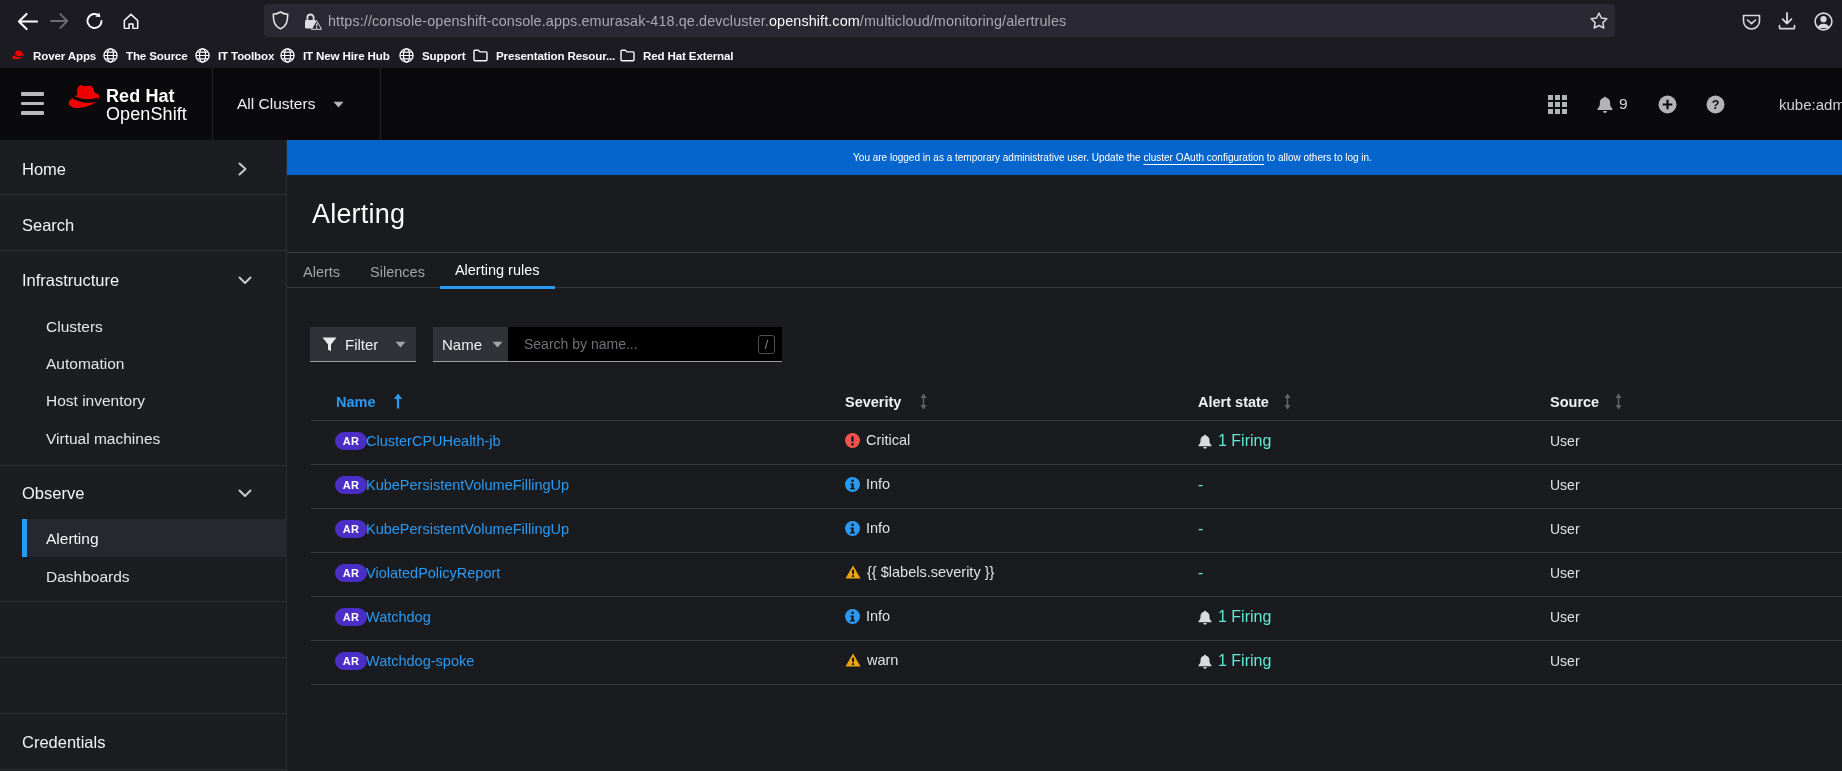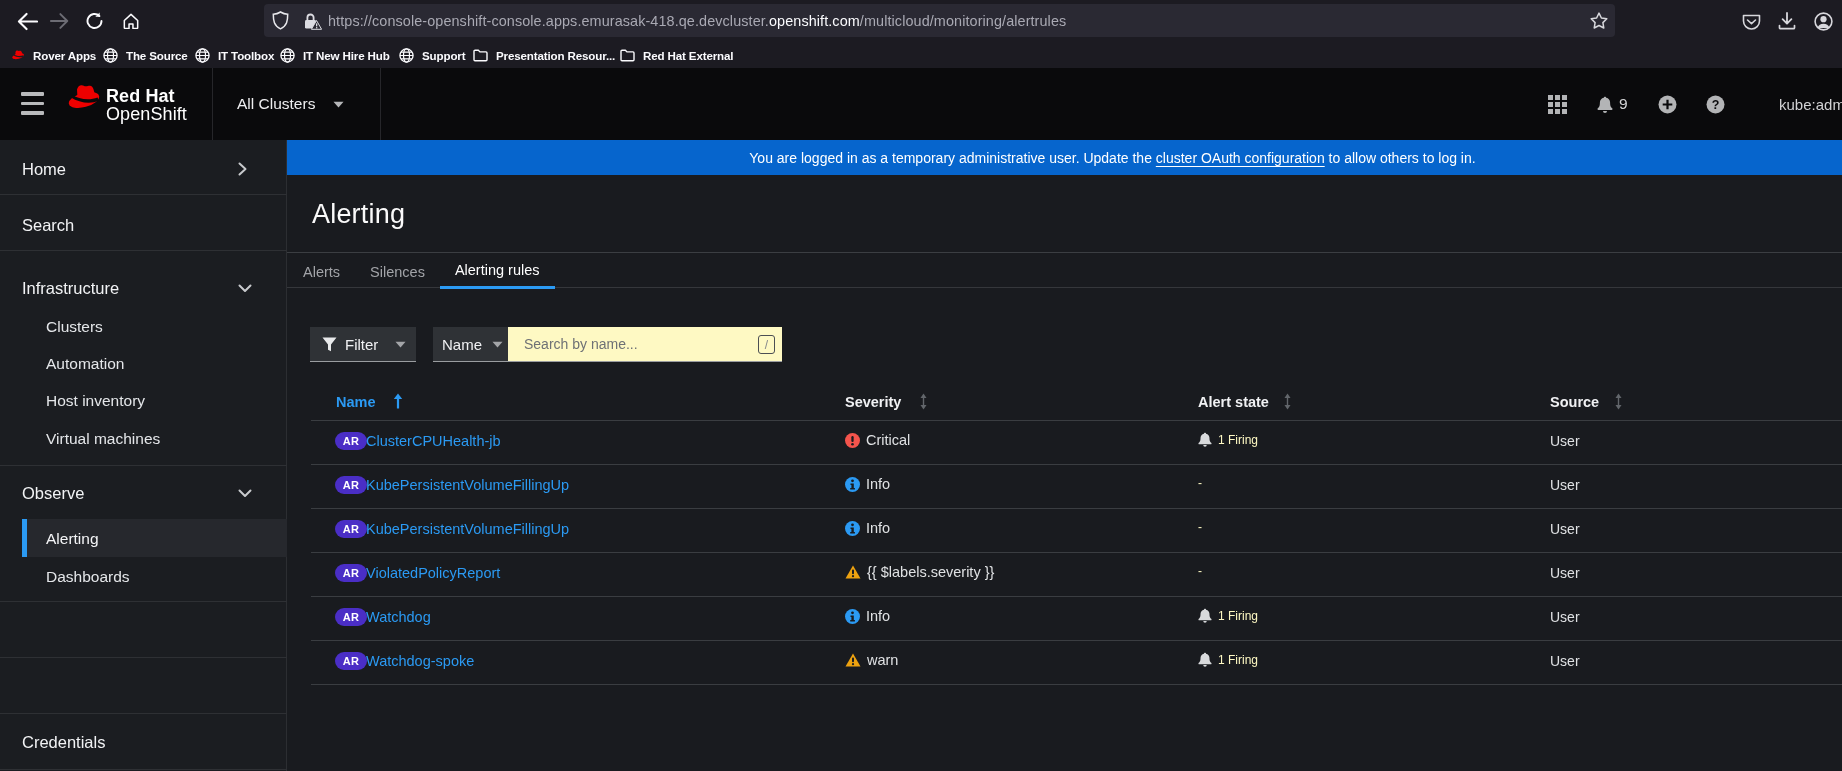--- a/index.html
+++ b/index.html
@@ -32,46 +32,46 @@
 .nav-top { position:absolute; left:0; width:287px; color:#f2f3f5; font-size:16.5px; display:flex; align-items:center; }
 .nav-top span { position:absolute; left:22px; }
 .nav-sub { position:absolute; left:0; width:287px; color:#e4e6e9; font-size:15.5px; display:flex; align-items:center; }
 .nav-sub span { position:absolute; left:46px; }
 .chev { position:absolute; left:238px; }
 #selrow { position:absolute; left:22px; top:379px; width:265px; height:38px; background:#26282d; }
 #selbar { position:absolute; left:0px; top:0; width:5px; height:38px; background:#2b9af3; }
 
 
 #content { position:absolute; left:287px; top:140px; width:1555px; height:631px; background:#191b1f; }
-#banner { position:absolute; left:0; top:0; width:1555px; height:35px; background:#0665cd; color:#fff; font-size:14px; display:flex; align-items:center; justify-content:center; padding-left:96px; }
+#banner { position:absolute; left:0; top:0; width:1555px; height:35px; background:#0665cd; color:#fff; font-size:10px; display:flex; align-items:center; justify-content:center; padding-left:96px; }
 #banner u { text-underline-offset:3px; }
 #title { position:absolute; left:25px; top:59px; font-size:27px; color:#fafafa; font-weight:400; letter-spacing:0.2px; }
 #tabline { position:absolute; left:0; top:112px; width:1555px; height:1px; background:#3b3e42; }
 #tabs { position:absolute; left:1px; top:114px; height:35px; display:flex; z-index:2; }
 .tab { height:35px; padding:0 15px; display:flex; align-items:center; font-size:14.5px; color:#a2a4a8; }
 .tab.active { color:#ffffff; border-bottom:3px solid #2b9af3; }
 #tabsbot { position:absolute; left:0; top:147px; width:1555px; height:1px; background:#35373b; }
 
 
 .ctrl { position:absolute; top:187px; height:35px; background:#2f3236; border-bottom:1px solid #9a9da0; display:flex; align-items:center; color:#f0f1f3; font-size:15px; }
-#searchbox { position:absolute; left:221px; top:187px; width:274px; height:35px; background:#fef9c3; border-bottom:1px solid #9a9da0; display:flex; align-items:center; color:#6e7175; font-size:14px;text-align:center; }
+#searchbox { position:absolute; left:221px; top:187px; width:274px; height:35px; background:#000000; border-bottom:1px solid #9a9da0; display:flex; align-items:center; color:#6e7175; font-size:14px;text-align:center; }
 #slashkey { position:absolute; right:7px; top:8px; width:17px; height:19px; border:1px solid #4c4f53; border-radius:3px; color:#85888c; font-size:12px; display:flex; align-items:center; justify-content:center; }
 
 
 #thead { position:absolute; left:0; top:248px; width:1555px; height:33px; font-weight:700; font-size:14.5px; color:#f0f1f3; }
 #thead .hN { position:absolute; left:49px; top:6px; color:#2b9af3; }
 #thead .hS { position:absolute; left:558px; top:6px; }
 #thead .hA { position:absolute; left:911px; top:6px; }
 #thead .hO { position:absolute; left:1263px; top:6px; }
 .tline { position:absolute; left:24px; width:1531px; height:1px; background:#3a3d41; }
 .row { position:absolute; left:0; width:1555px; height:44px; }
 .arb { position:absolute; left:48px; top:11px; width:32px; height:18px; background:#4a2ec6; border-radius:9px; color:#fff; font-size:11px; font-weight:700; display:flex; align-items:center; justify-content:center; letter-spacing:0.3px; }
 .lnk { position:absolute; left:79px; top:11.5px; font-size:14.5px; color:#2b9af3; }
 .sev { position:absolute; left:558px; top:11px; font-size:14.5px; color:#dfe1e3; display:flex; align-items:center; gap:6px; }
-.ast { position:absolute; left:911px; top:11px; font-size:12px; color:#fef9c3; display:flex; align-items:center; gap:6px;text-align:center; }
+.ast { position:absolute; left:911px; top:11px; font-size:16px; color:#5eead4; display:flex; align-items:center; gap:6px;text-align:center; }
 .src { position:absolute; left:1263px; top:11.5px; font-size:14px; color:#dfe1e3; }
 svg { display:block; }
 </style>
 </head>
 <body>
 <div id="page">
   <div id="navbar">
 
     <div class="navic" style="left:15px;width:24px;">
       <svg width="21" height="19" viewBox="0 0 22 20">
@@ -260,21 +260,21 @@
         <span>Home</span>
       <svg class="chev" width="9" height="14" viewBox="0 0 9 14">
           <path d="M1.5 1.5 7.5 7l-6 5.5" stroke="#c8cacd" stroke-width="2" fill="none" stroke-linecap="round" stroke-linejoin="round"></path>
         </svg>
     </div>
     <div class="nav-sep" style="top:54px;"></div>
     <div class="nav-top" style="top:68px;height:34px;">
         <span>Search</span>
       </div>
     <div class="nav-sep" style="top:110px;"></div>
-    <div class="nav-top" style="top:131px;height:34px;padding-left:22px;">
+    <div class="nav-top" style="top:123px;height:34px;padding-left:22px;">
         <span>Infrastructure</span>
       <svg class="chev" width="14" height="9" viewBox="0 0 14 9">
           <path d="M1.5 1.5 7 7l5.5-5.5" stroke="#c8cacd" stroke-width="2" fill="none" stroke-linecap="round" stroke-linejoin="round"></path>
         </svg>
     </div>
     <div class="nav-sub" style="top:168px;height:37px;">
         <span>Clusters</span>
       </div>
     <div class="nav-sub" style="top:205px;height:37px;">
         <span>Automation</span>

